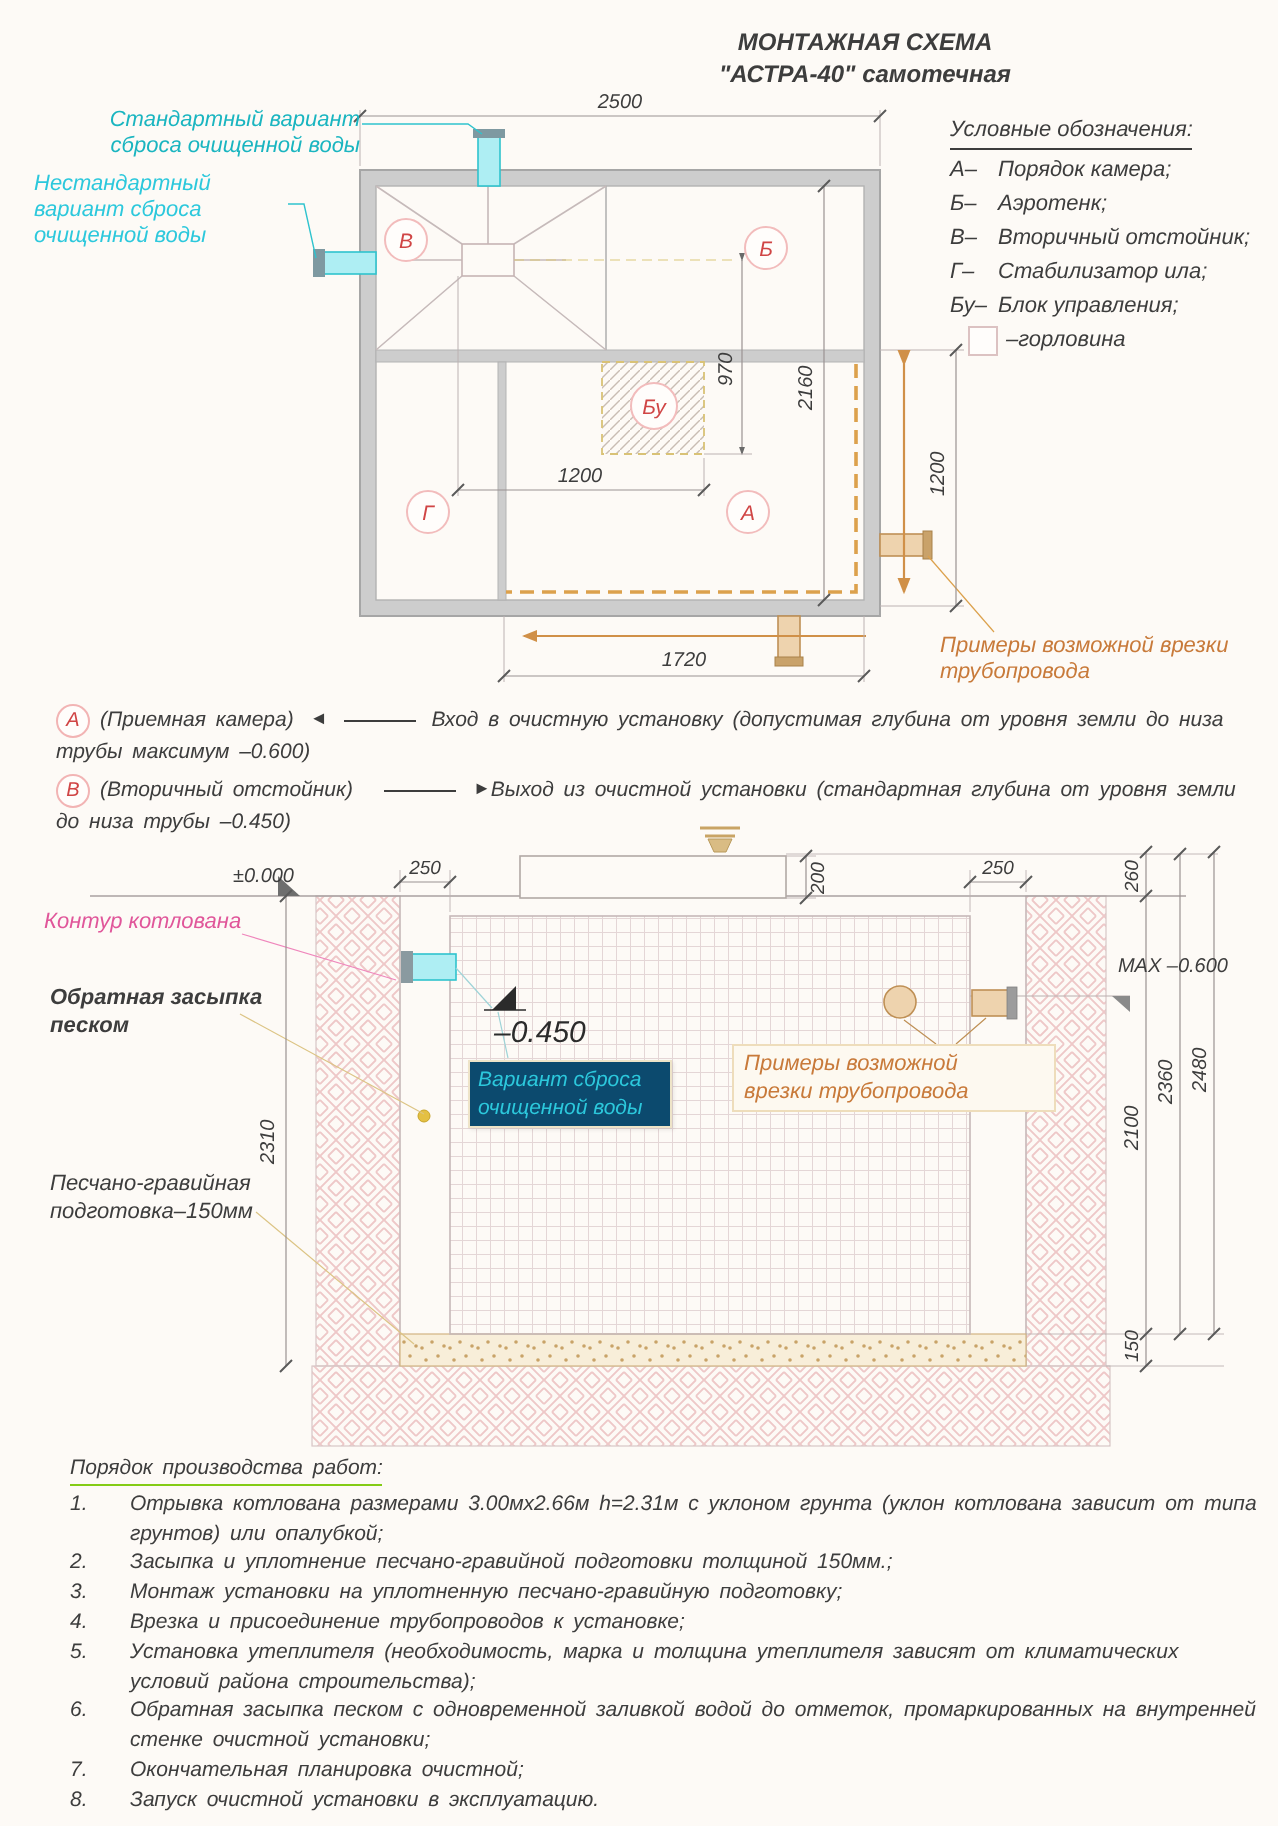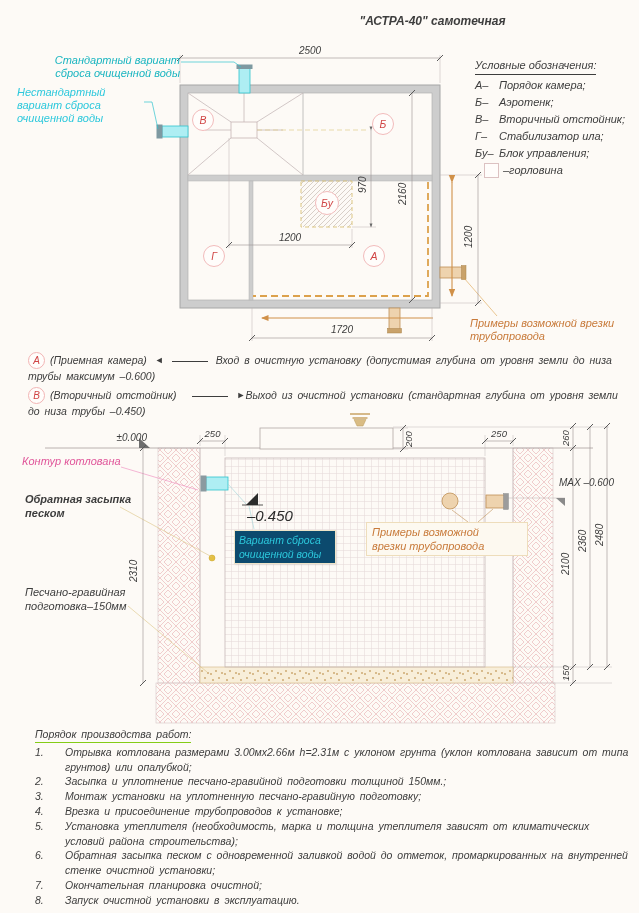--- a/index.html
+++ b/index.html
@@ -47,20 +47,21 @@
   .proc{left:35px;top:727px;width:596px;font-size:10.5px;line-height:14.8px;word-spacing:2px;}
   .proc .hdr{display:inline-block;border-bottom:1px solid #84cc16;margin-bottom:2px;}
   .prow{display:grid;grid-template-columns:30px 1fr;}
 </style>
 </head>
 <body>
 
 <div class="page">
 
   <div class="abs title">
+    <div>МОНТАЖНАЯ СХЕМА</div>
     <div>"АСТРА-40" самотечная</div>
   </div>
 
   <div class="abs legend">
     <span class="hdr">Условные обозначения:</span>
     <div class="row">
         <span class="lk">А–</span>
         <span>Порядок камера;</span>
       </div>
     <div class="row">

